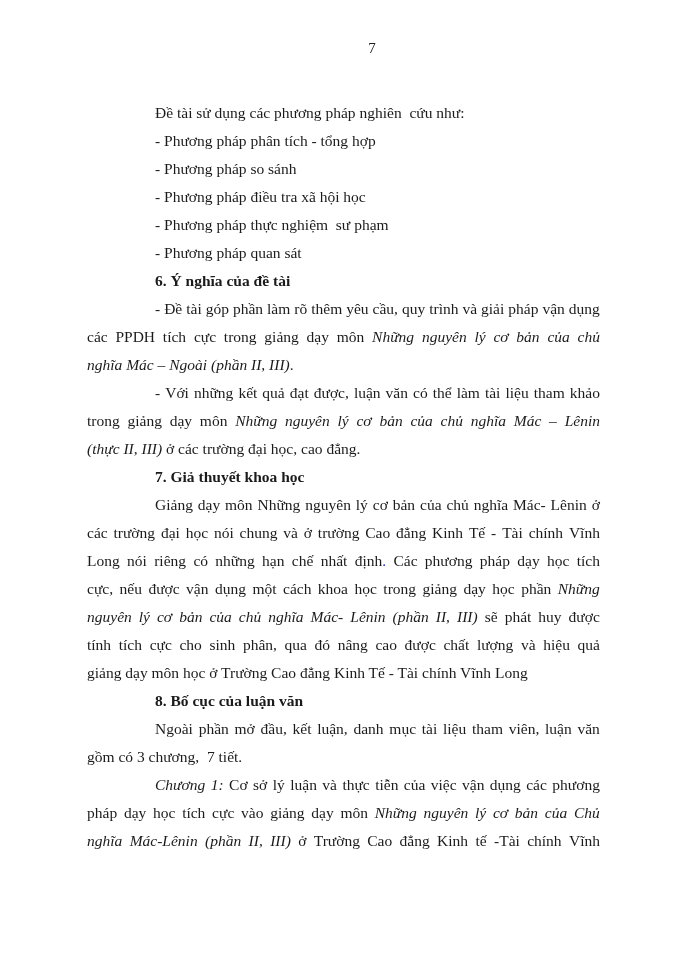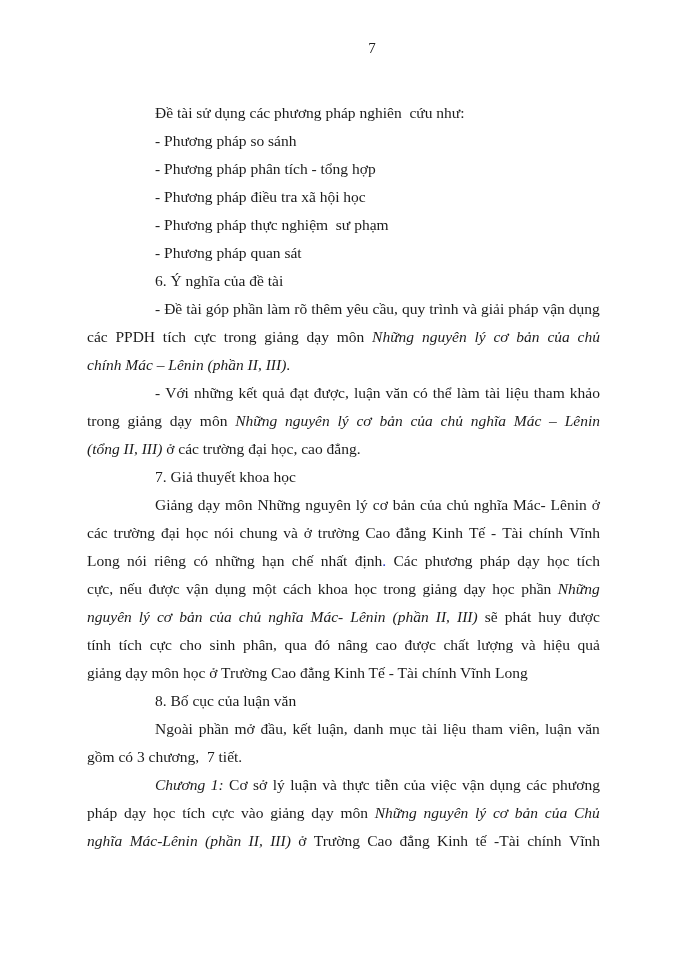--- a/index.html
+++ b/index.html
@@ -40,37 +40,37 @@
     white-space: nowrap;
     overflow: visible;
   }
   .line.jflex {
     display: flex;
     justify-content: space-between;
     white-space: normal;
   }
   .line.indent { padding-left: 68px; }
   .seg.i { font-style: italic; }
-  .seg.b { font-weight: 400; margin-top: 28px; }
+  .seg.b { font-weight: 700; margin-top: 28px; }
   .word { white-space: pre; }
 </style>
 </head>
 <body>
 
 <div class="page">
   <div class="page-number">7</div>
   <div class="doc-body">
       <div class="para">
         <div class="line indent"><span class="seg">Đề tài sử dụng các phương pháp nghiên&nbsp; cứu như:</span></div>
       </div>
       <div class="para">
+        <div class="line indent"><span class="seg">- Phương pháp phân tích - tổng hợp</span></div>
+      </div>
+      <div class="para">
         <div class="line indent"><span class="seg">- Phương pháp so sánh</span></div>
-      </div>
-      <div class="para">
-        <div class="line indent"><span class="seg">- Phương pháp phân tích - tổng hợp</span></div>
       </div>
       <div class="para">
         <div class="line indent"><span class="seg">- Phương pháp điều tra xã hội học</span></div>
       </div>
       <div class="para">
         <div class="line indent"><span class="seg">- Phương pháp thực nghiệm&nbsp; sư phạm</span></div>
       </div>
       <div class="para">
         <div class="line indent"><span class="seg">- Phương pháp quan sát</span></div>
       </div>
@@ -107,21 +107,21 @@
           <span class="word"><span class="seg">dạy</span></span>
           <span class="word"><span class="seg">môn</span></span>
           <span class="word"><span class="seg i">Những</span></span>
           <span class="word"><span class="seg i">nguyên</span></span>
           <span class="word"><span class="seg i">lý</span></span>
           <span class="word"><span class="seg i">cơ</span></span>
           <span class="word"><span class="seg i">bản</span></span>
           <span class="word"><span class="seg i">của</span></span>
           <span class="word"><span class="seg i">chủ</span></span>
         </div>
-        <div class="line"><span class="seg i">chính Mác – Lênin (phần II, III)</span><span class="seg">.</span></div>
+        <div class="line"><span class="seg i">nghĩa Mác – Ngoài (phần II, III)</span><span class="seg">.</span></div>
       </div>
       <div class="para">
         <div class="line indent jflex">
           <span class="word"><span class="seg">-</span></span>
           <span class="word"><span class="seg">Với</span></span>
           <span class="word"><span class="seg">những</span></span>
           <span class="word"><span class="seg">kết</span></span>
           <span class="word"><span class="seg">quả</span></span>
           <span class="word"><span class="seg">đạt</span></span>
           <span class="word"><span class="seg">được,</span></span>
@@ -145,21 +145,21 @@
           <span class="word"><span class="seg i">lý</span></span>
           <span class="word"><span class="seg i">cơ</span></span>
           <span class="word"><span class="seg i">bản</span></span>
           <span class="word"><span class="seg i">của</span></span>
           <span class="word"><span class="seg i">chủ</span></span>
           <span class="word"><span class="seg i">nghĩa</span></span>
           <span class="word"><span class="seg i">Mác</span></span>
           <span class="word"><span class="seg i">–</span></span>
           <span class="word"><span class="seg i">Lênin</span></span>
         </div>
-        <div class="line"><span class="seg i">(tổng II, III)</span><span class="seg"> ở các trường đại học, cao đẳng.</span></div>
+        <div class="line"><span class="seg i">(thực II, III)</span><span class="seg"> ở các trường đại học, cao đẳng.</span></div>
       </div>
       <div class="para">
         <div class="line indent"><span class="seg b">7. Giả thuyết khoa học</span></div>
       </div>
       <div class="para">
         <div class="line indent jflex">
           <span class="word"><span class="seg">Giảng</span></span>
           <span class="word"><span class="seg">dạy</span></span>
           <span class="word"><span class="seg">môn</span></span>
           <span class="word"><span class="seg">Những</span></span>

